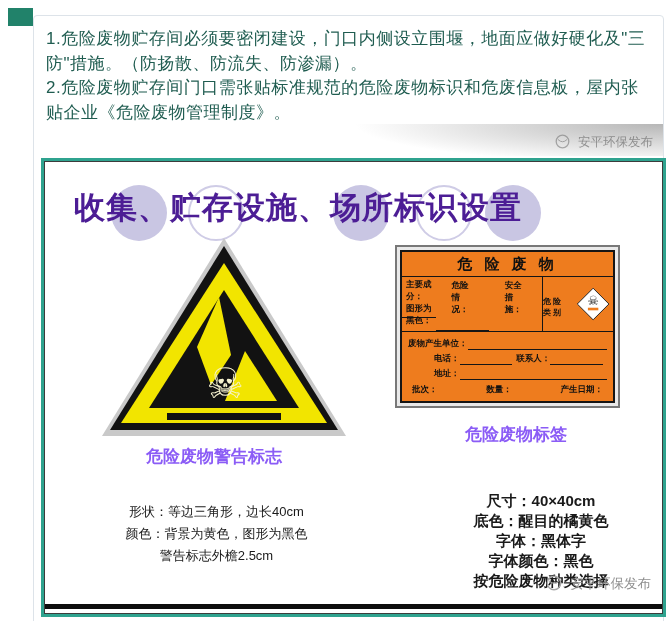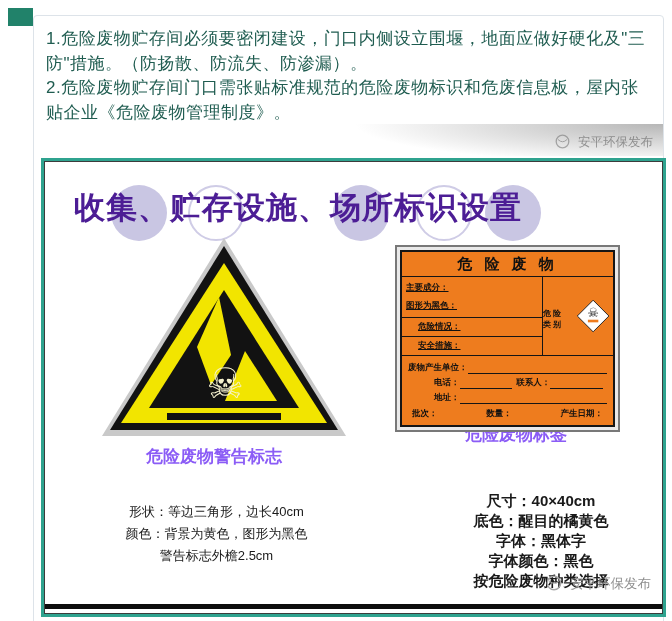--- a/index.html
+++ b/index.html
@@ -48,21 +48,21 @@
   .specs div{white-space:nowrap;}
   .slide-footer-bar{position:absolute;left:1px;right:1px;bottom:5px;height:5px;background:#0d0d0d;}
   
   .wl-frame{
     position:absolute;left:351px;top:84px;width:225px;box-sizing:border-box;
     border:2px solid #787878;background:#e9e9e9;padding:3px;z-index:3;
   }
   .wl-inner{border:2px solid #151515;background:#ee7c1e;color:#111;font-weight:bold;font-size:8.5px;}
   .wl-header{text-align:center;letter-spacing:4px;font-size:15px;padding:3px 4px 2px;border-bottom:1px solid #151515;}
   .wl-body{display:flex;border-bottom:1px solid #151515;}
-  .wl-left{flex:1;display:flex;flex-direction:column;text-decoration:underline;}
+  .wl-left{flex:1;display:flex;flex-direction:row;}
   .wl-row{padding:3px 16px;border-bottom:1px solid #151515;}
   .wl-row.last{border-bottom:none;}
   .wl-row-two{height:36px;display:flex;flex-direction:column;justify-content:space-around;border-bottom:1px solid #151515;padding:2px 4px;}
   .wl-right{width:70px;border-left:1px solid #151515;display:flex;flex-direction:row;align-items:center;}
   .wl-cat{font-size:8px;letter-spacing:2px;margin-top:5px;}
   .wl-bottom{padding:3px 6px 5px;}
   .wl-line{display:flex;align-items:flex-end;height:13px;margin-top:2px;}
   .wl-line .rule{flex:1;border-bottom:1px solid #151515;height:9px;}
   .wl-line .rule.short{flex:1;margin-right:4px;}
   .wl-indent{margin-left:26px;}

